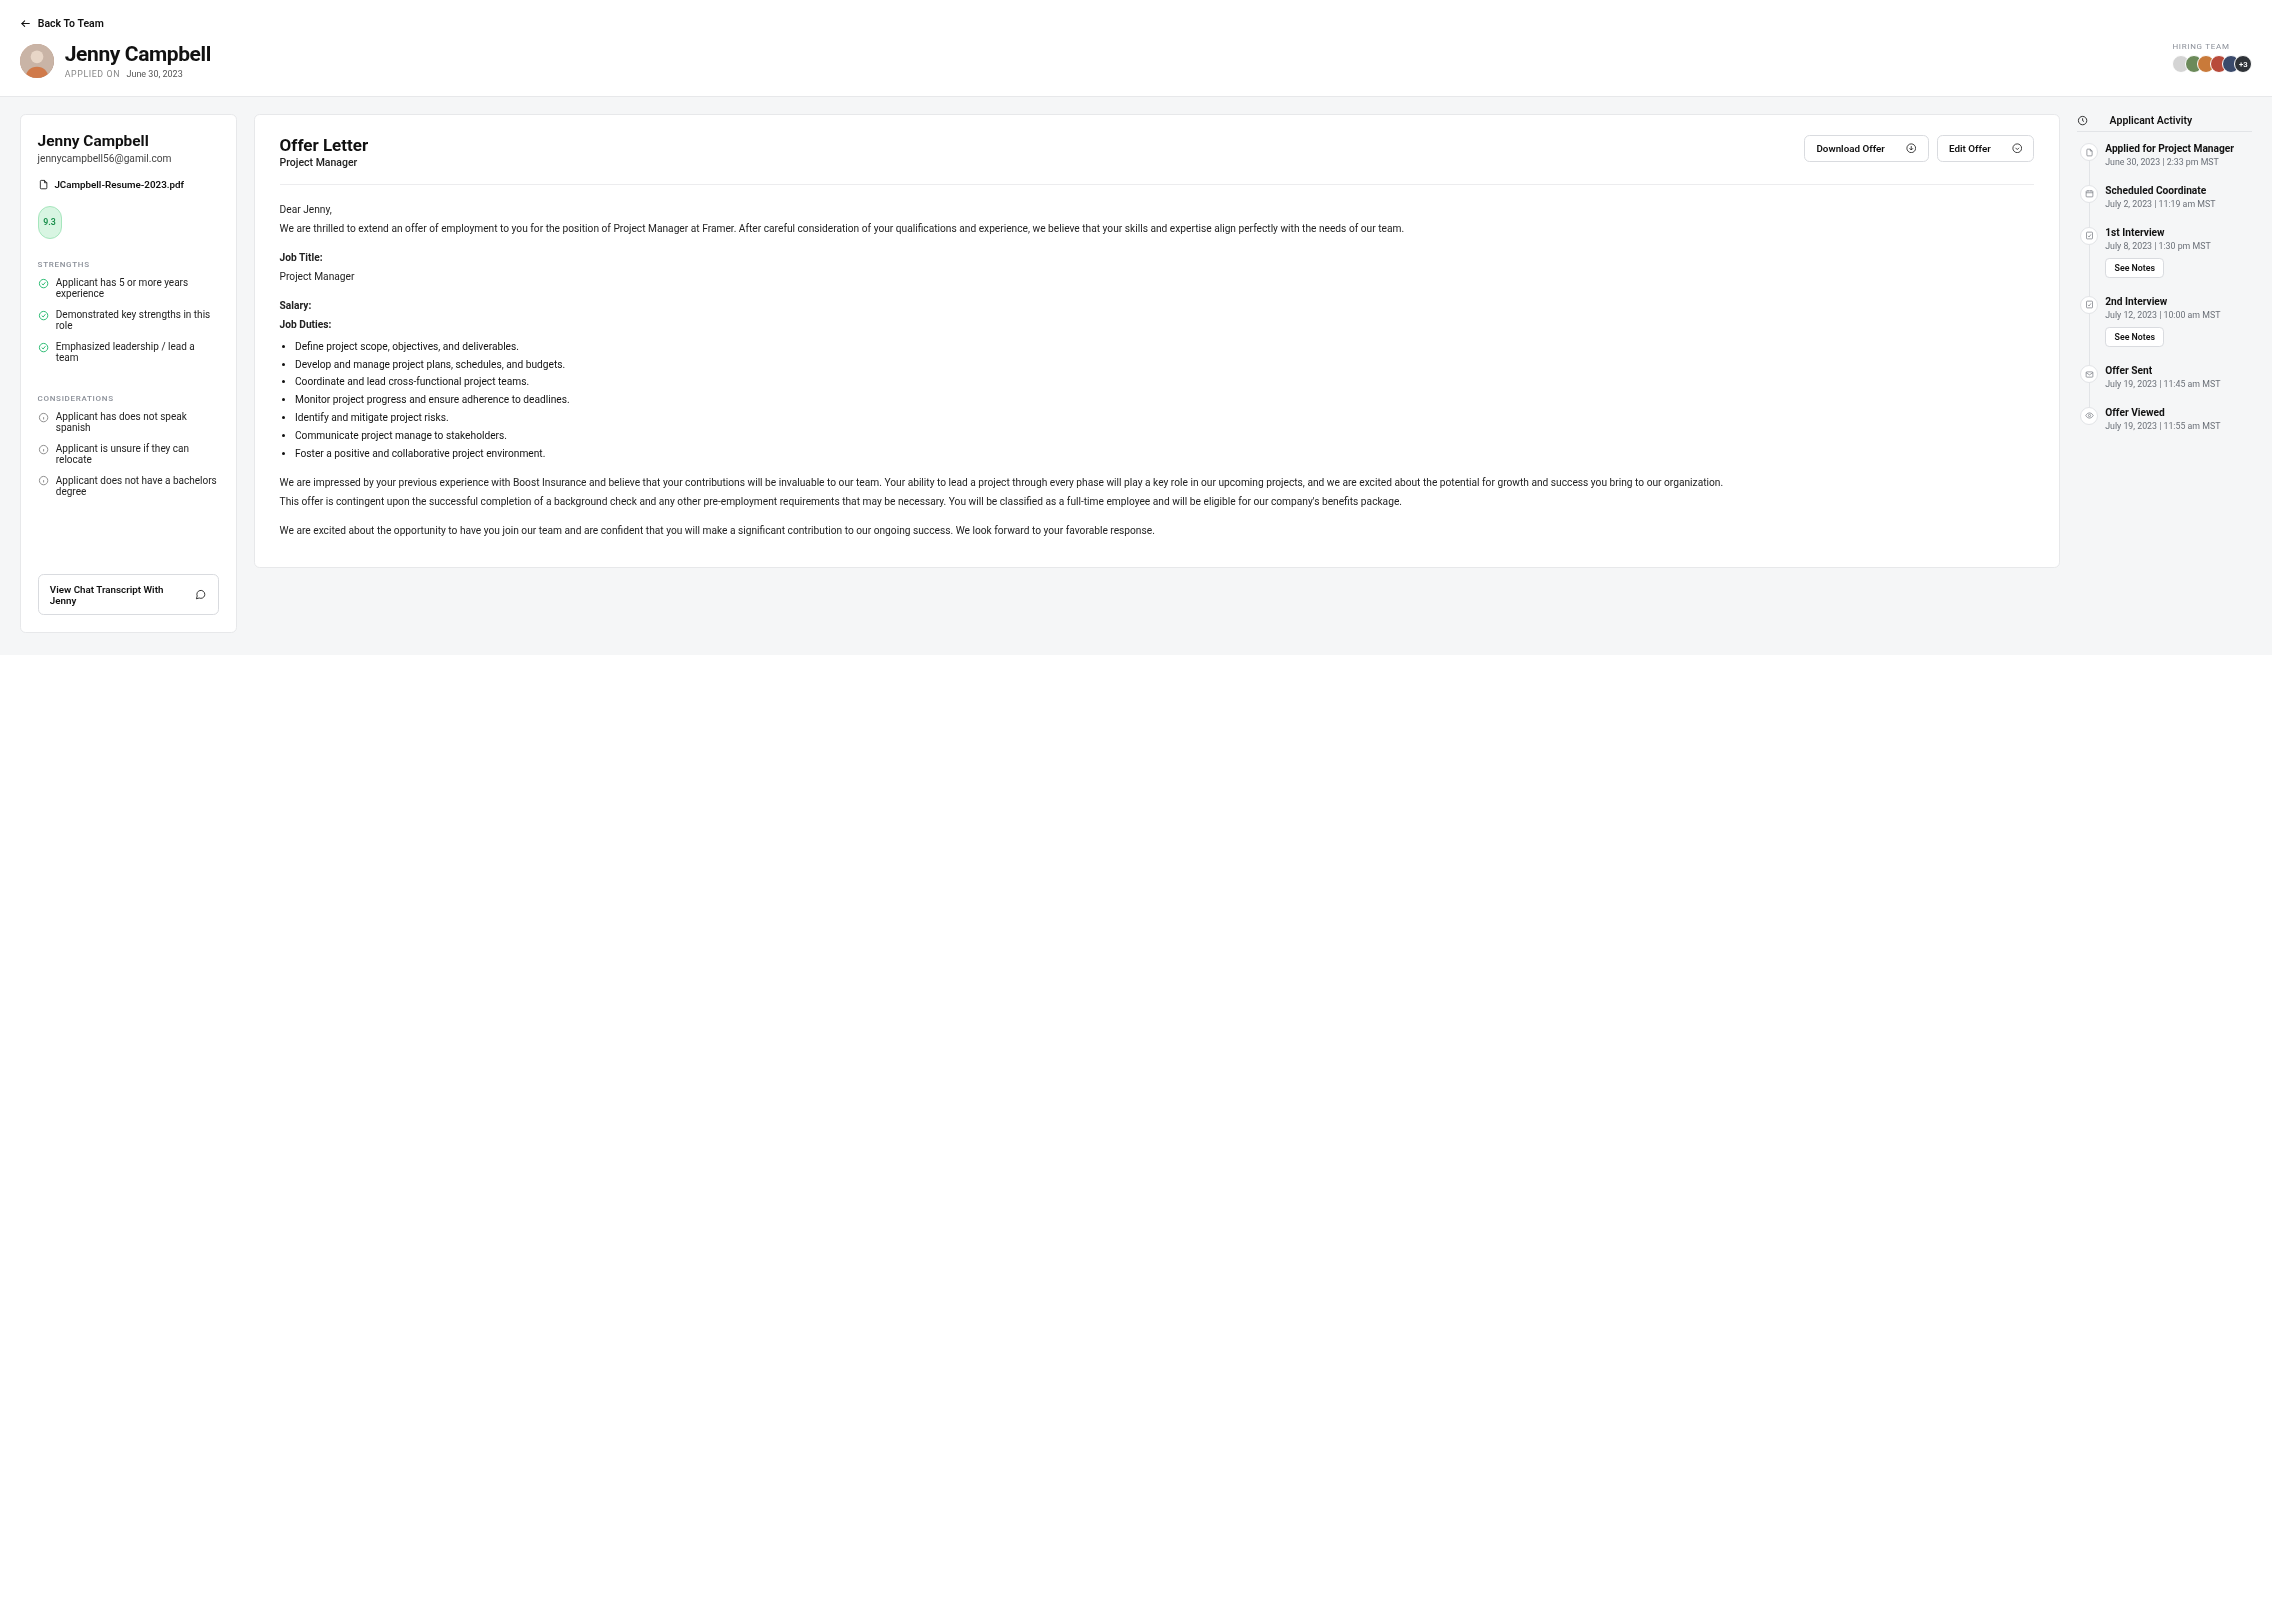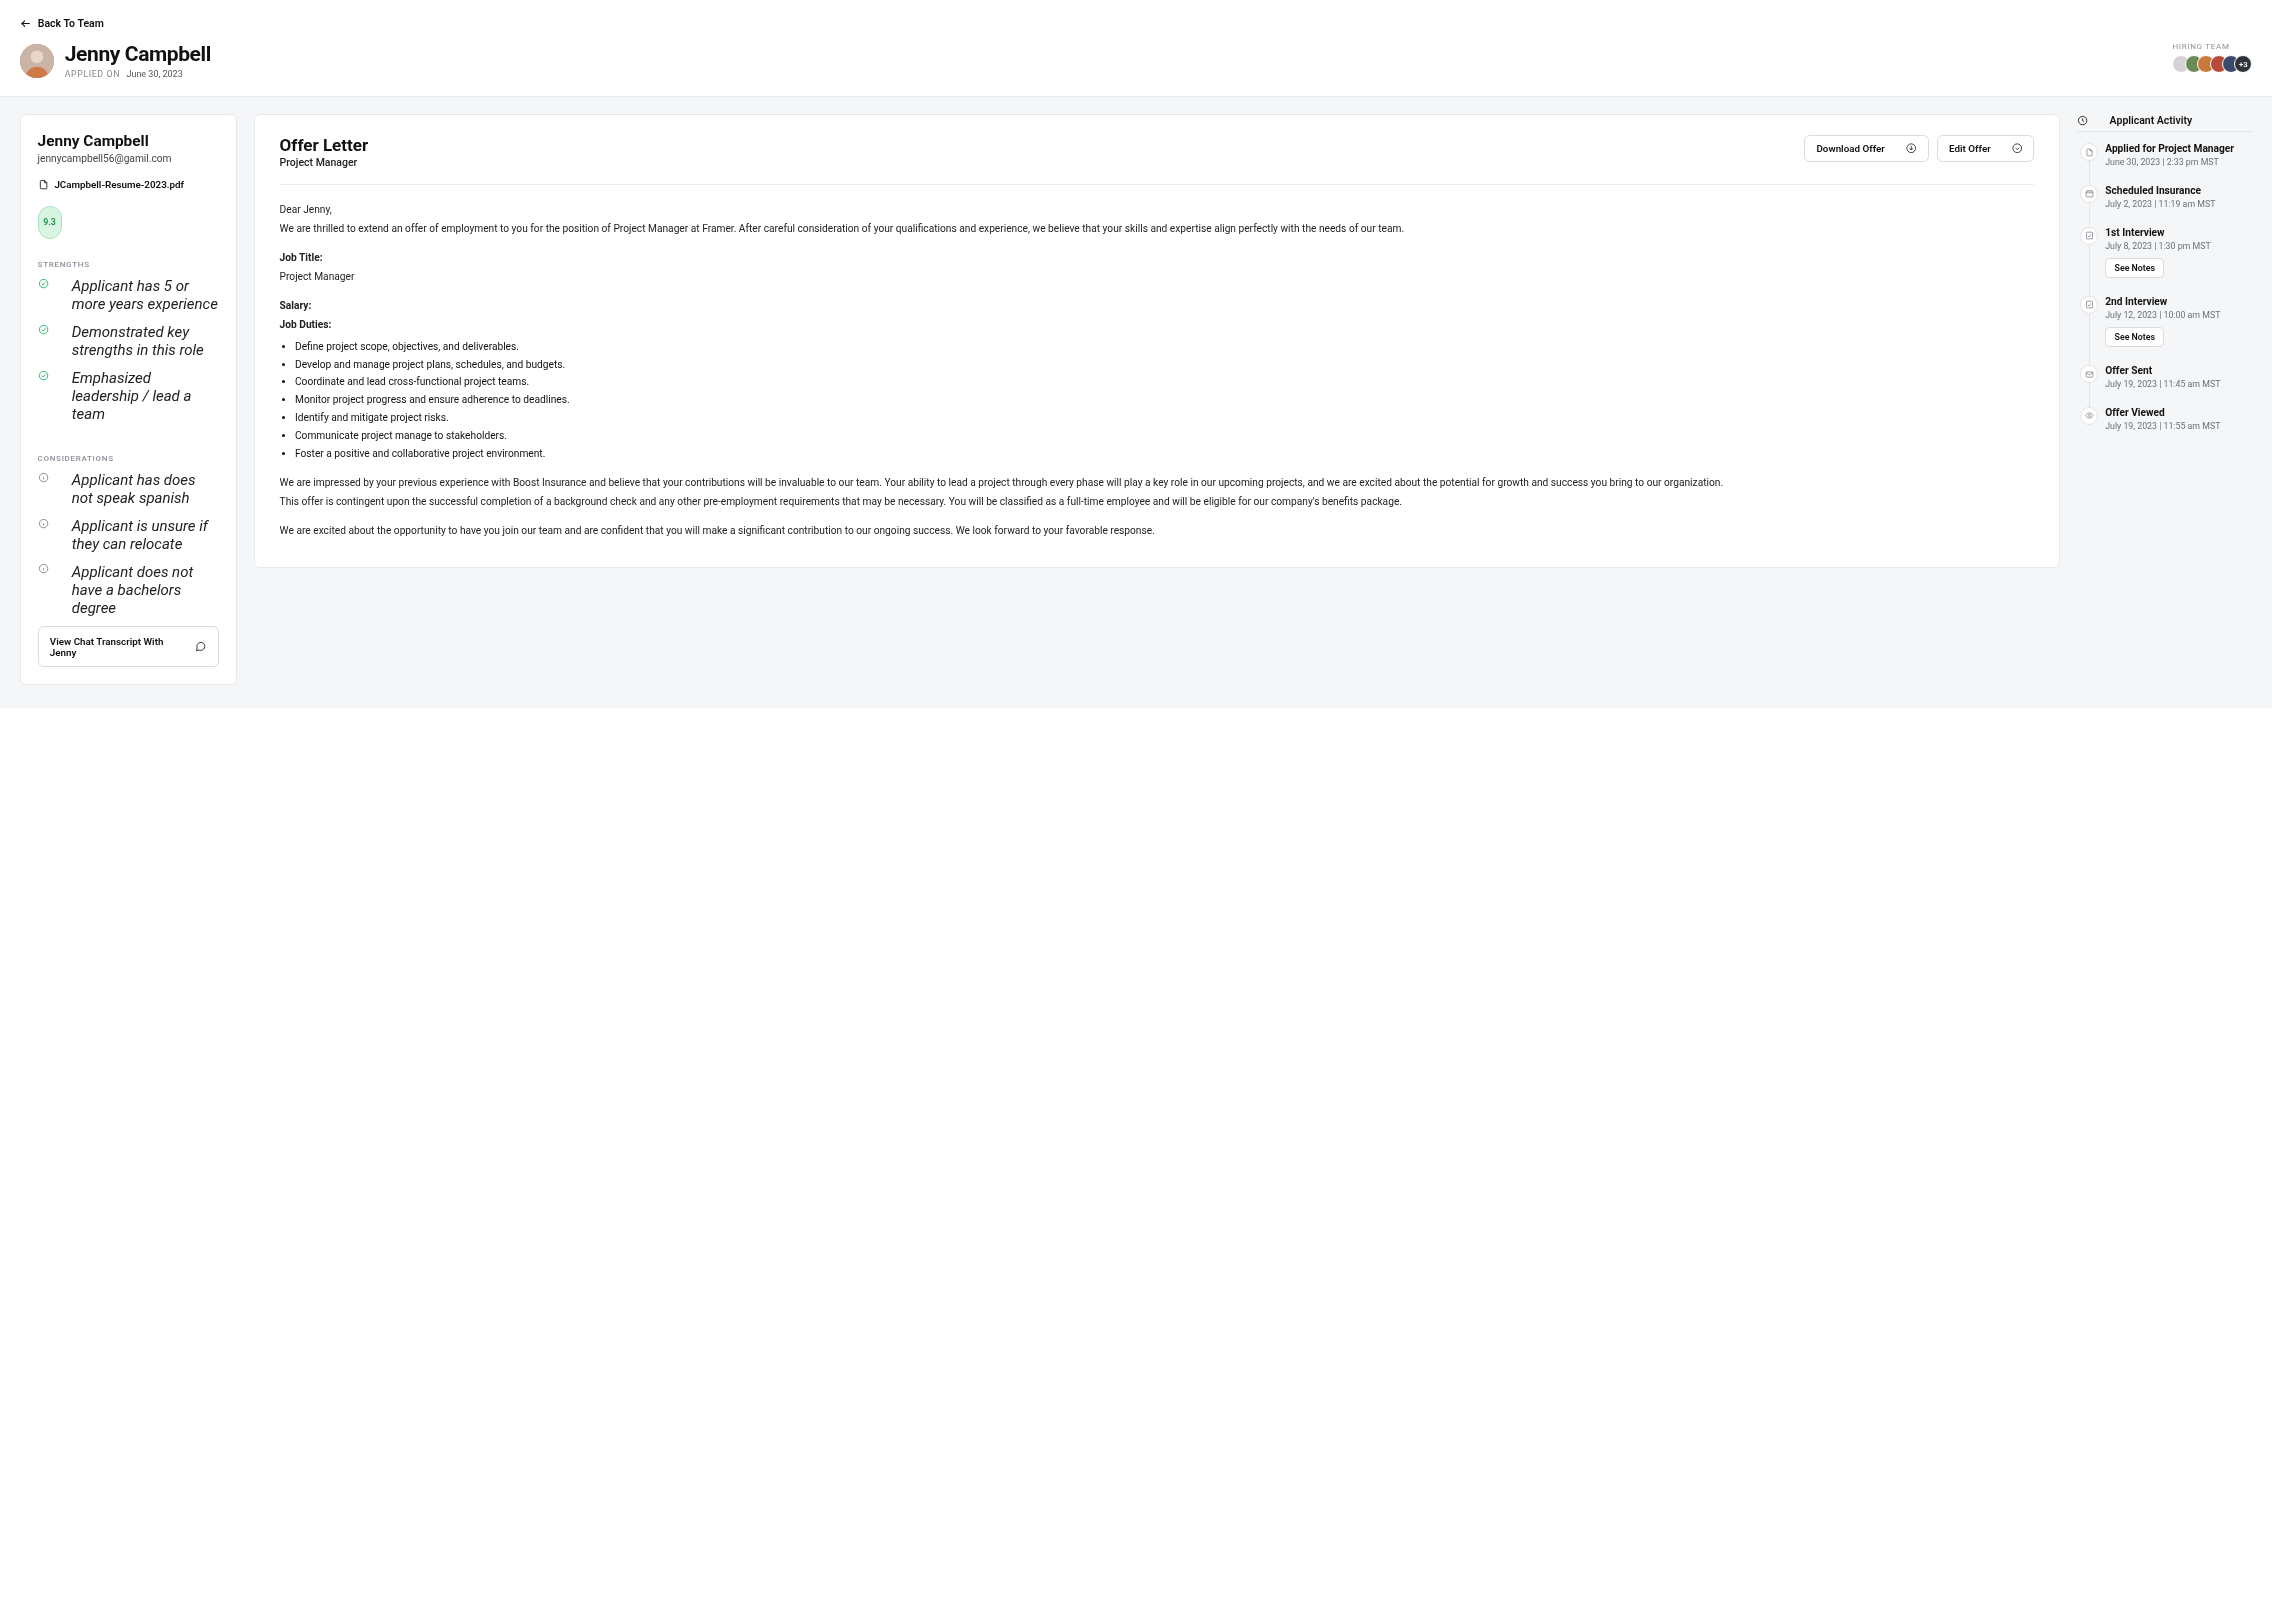--- a/index.html
+++ b/index.html
@@ -115,21 +115,21 @@
   font-weight:600; font-size:8.8px;
 }
 .section-label {
   font-size: 8px;
   letter-spacing: 0.7px;
   color: #8a8f98;
   margin-top: 21px;
   margin-bottom: 8.4px;
   font-weight:500;
 }
-.bullet-row { display:flex; align-items:flex-start; gap:23px; margin-bottom:9.8px; font-size:15px; color:#222;font-style:italic; }
+.bullet-row { display:flex; align-items:flex-start; gap:7px; margin-bottom:9.8px; font-size:10px; color:#222; }
 .icon-circle-green { color:#1fb76a; flex:none; margin-top:0.7px; }
 .icon-circle-info { color:#888; flex:none; margin-top:0.7px; }
 .left-spacer { flex:1; }
 .transcript-btn {
   display:flex; align-items:center; justify-content:center; gap:7px;
   border:0.7px solid #d9dbdf; border-radius:5.6px;
   padding:8.4px 11.2px; font-weight:600; font-size:9.8px;
   cursor:pointer; background:#fff;
 }
 .center-card { padding:19.6px 25px 25px 25px; }
@@ -396,21 +396,21 @@
         </div>
         <div class="timeline-item">
           <div class="tl-icon">
             <svg width="9" height="9" viewBox="0 0 24 24" fill="none" stroke="currentColor" stroke-width="1.8">
               <rect x="3" y="5" width="18" height="16" rx="2"></rect>
               <line x1="3" y1="10" x2="21" y2="10"></line>
               <line x1="8" y1="3" x2="8" y2="7"></line>
               <line x1="16" y1="3" x2="16" y2="7"></line>
             </svg>
           </div>
-          <div class="tl-title">Scheduled Insurance</div>
+          <div class="tl-title">Scheduled Coordinate</div>
           <div class="tl-date">July 2, 2023 | 11:19 am MST</div>
         </div>
         <div class="timeline-item"><div class="tl-icon">
             <svg width="9" height="9" viewBox="0 0 24 24" fill="none" stroke="currentColor" stroke-width="1.8">
               <rect x="4" y="3" width="16" height="18" rx="2"></rect>
               <polyline points="8 13 11 16 16 9"></polyline>
             </svg>
           </div><div class="tl-title">1st Interview</div><div class="tl-date">July 8, 2023 | 1:30 pm MST</div><div class="notes-btn">See Notes</div></div>
         <div class="timeline-item"><div class="tl-icon">
             <svg width="9" height="9" viewBox="0 0 24 24" fill="none" stroke="currentColor" stroke-width="1.8">

